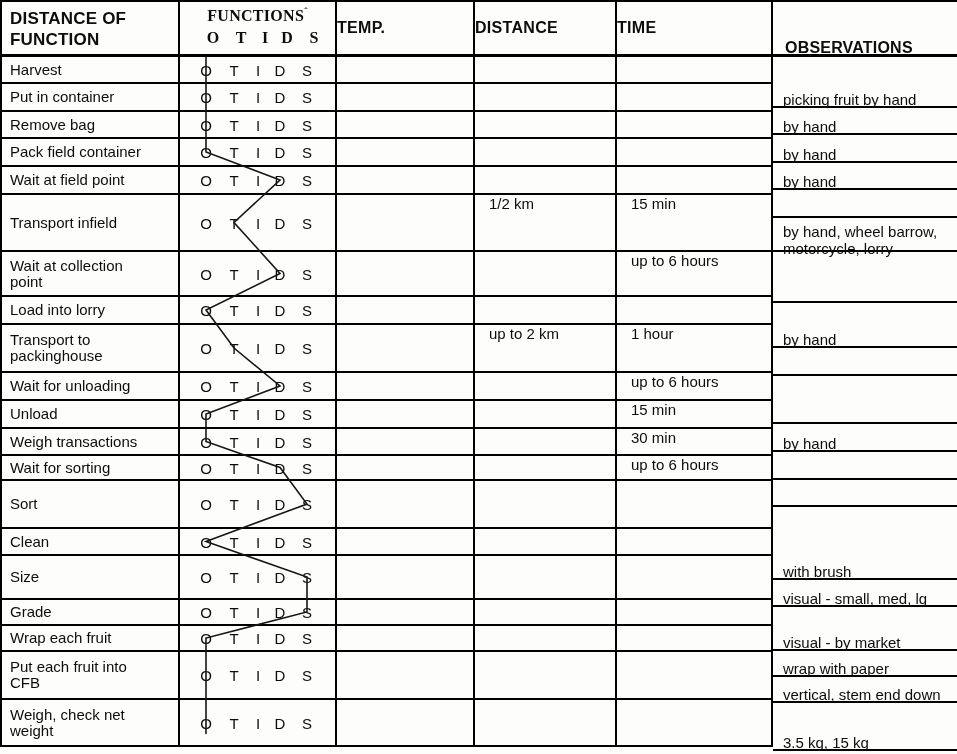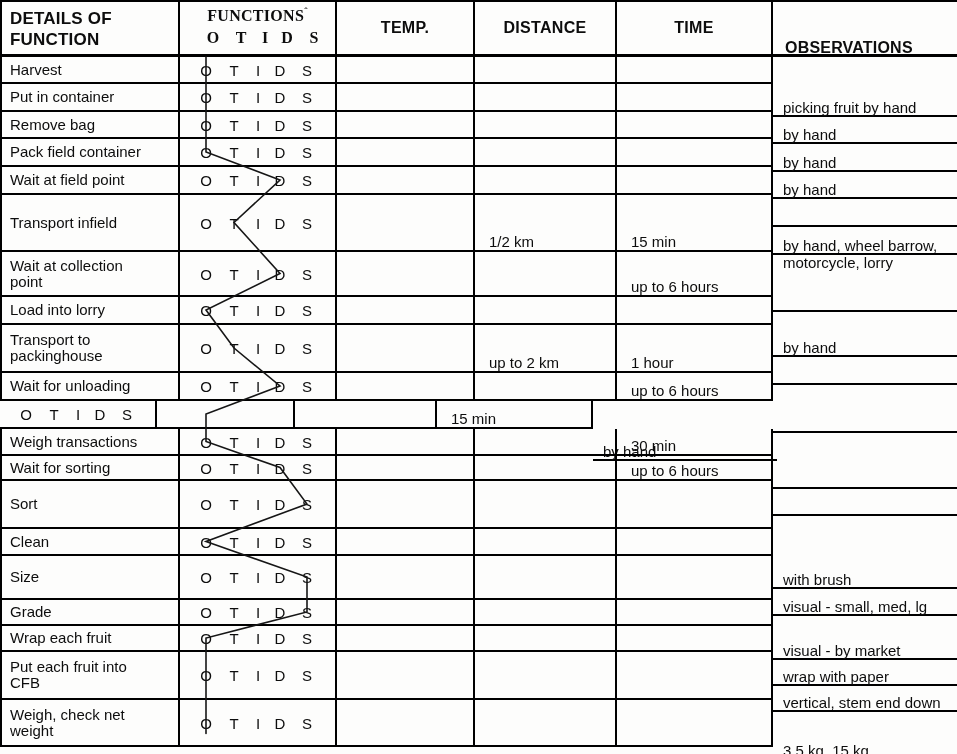--- a/index.html
+++ b/index.html
@@ -18,30 +18,30 @@
   .c4{width:142px;}
   .c5{width:156px;}
   .c6{width:184px;border-right:none;margin-top:40px;}
   
   .h1{font-size:17px;font-weight:700;line-height:21px;padding:6px 34px 0 8px;letter-spacing:.2px;}
   .hfn{padding-top:4px;font-family:Liberation Serif, serif;}
   .fn-title{text-align:center;font-size:16px;font-weight:700;letter-spacing:.3px;}
   .fn-title sup{font-size:10px;}
   .fn-letters{position:relative;height:24px;margin-top:3px;left:7px;}
   .fn-letters .lt{font-weight:700;font-size:16px;top:10px;}
-  .hmid{display:flex;align-items:center;justify-content:center;font-size:16px;font-weight:700;letter-spacing:.3px;}
+  .hmid{display:flex;align-items:center;justify-content:flex-start;font-size:16px;font-weight:700;letter-spacing:.3px;}
   .h6{display:flex;align-items:center;font-size:16px;font-weight:700;padding-left:12px;letter-spacing:.2px;}
   
   .lblcell{display:flex;align-items:center;padding:0 28px 0 8px;font-size:15px;line-height:16px;}
   .fcell{position:relative;}
   .lt{position:absolute;width:18px;text-align:center;font-size:15px;transform:translateY(-50%);}
   .fcell .lt{top:50%;}
   .lt.o{left:17px;}.lt.t{left:45px;}.lt.i{left:69px;}.lt.d{left:91px;}.lt.s{left:118px;}
-  .valcell{display:flex;align-items:flex-end;padding-left:14px;font-size:15px;}
-  .obscell{display:flex;align-items:flex-start;padding:2px 16px 16px 10px;font-size:15px;line-height:17px;}
+  .valcell{display:flex;align-items:flex-start;padding-left:14px;font-size:15px;}
+  .obscell{display:flex;align-items:center;padding:2px 16px 7px 10px;font-size:15px;line-height:17px;}
   
   #rows > div:nth-of-type(1){height:27px}
   #rows > div:nth-of-type(2){height:28px}
   #rows > div:nth-of-type(3){height:27px}
   #rows > div:nth-of-type(4){height:28px}
   #rows > div:nth-of-type(5){height:28px}
   #rows > div:nth-of-type(6){height:57px}
   #rows > div:nth-of-type(7){height:45px}
   #rows > div:nth-of-type(8){height:28px}
   #rows > div:nth-of-type(9){height:48px}
@@ -59,21 +59,21 @@
   #flow-svg{position:absolute;left:0;top:0;pointer-events:none;}
 </style>
 </head>
 <body>
 
 <div id="sheet">
   <div id="table">
 
     <div class="hrow">
       <div class="hcell c1 h1">
-        <span>DETAILS OF FUNCTION</span>
+        <span>DISTANCE OF FUNCTION</span>
       </div>
       <div class="hcell c2 hfn">
         <div class="fn-title">
           <span>FUNCTIONS</span><sup>ˆ</sup>
         </div>
         <div class="fn-letters">
           <span class="lt o">O</span>
           <span class="lt t">T</span>
           <span class="lt i">I</span>
           <span class="lt d">D</span>
@@ -340,20 +340,23 @@
           </div>
           <div class="cell c5 valcell">
             <span>up to 6 hours</span>
           </div>
           <div class="cell c6 obscell">
             <span></span>
           </div>
         </div>
 
         <div class="trow">
+          <div class="cell c1 lblcell">
+            <span>Unload</span>
+          </div>
           <div class="cell c2 fcell">
             <span class="lt o">O</span>
             <span class="lt t">T</span>
             <span class="lt i">I</span>
             <span class="lt d">D</span>
             <span class="lt s">S</span>
           </div>
           <div class="cell c3 valcell">
             <span></span>
           </div>

